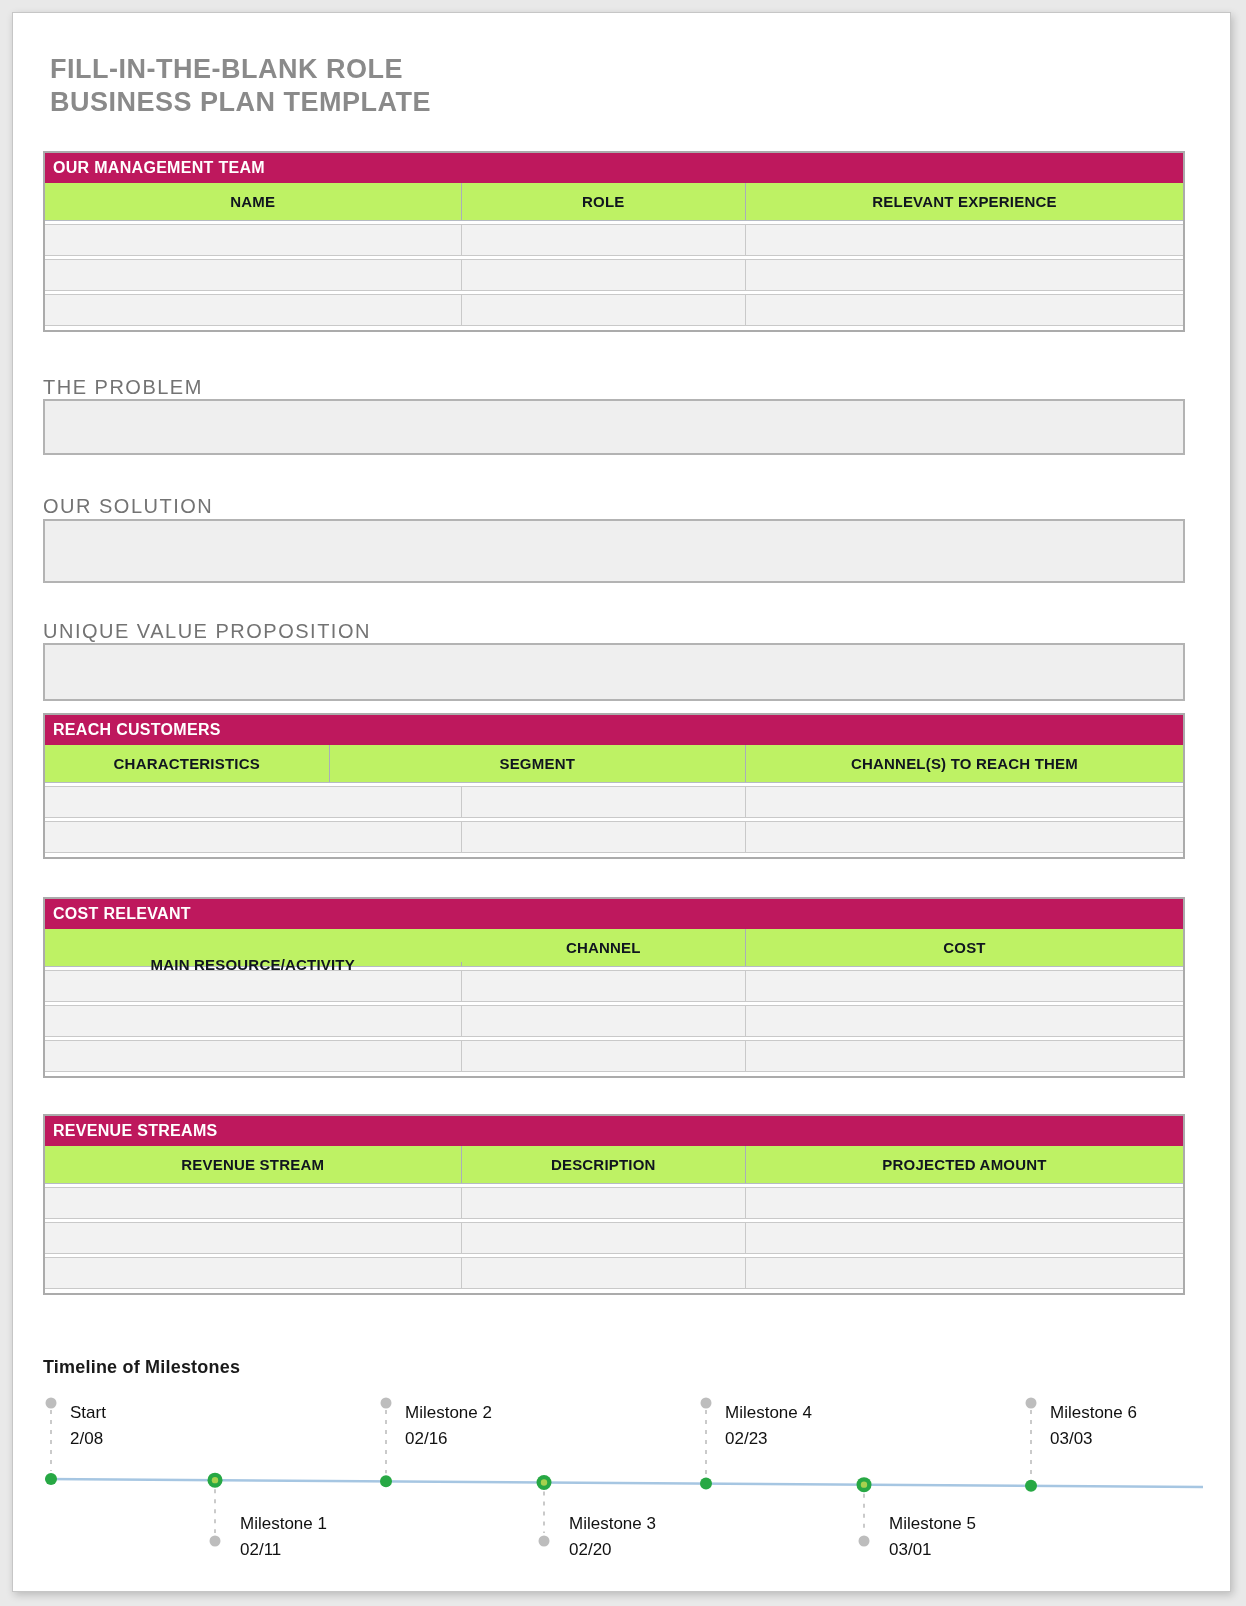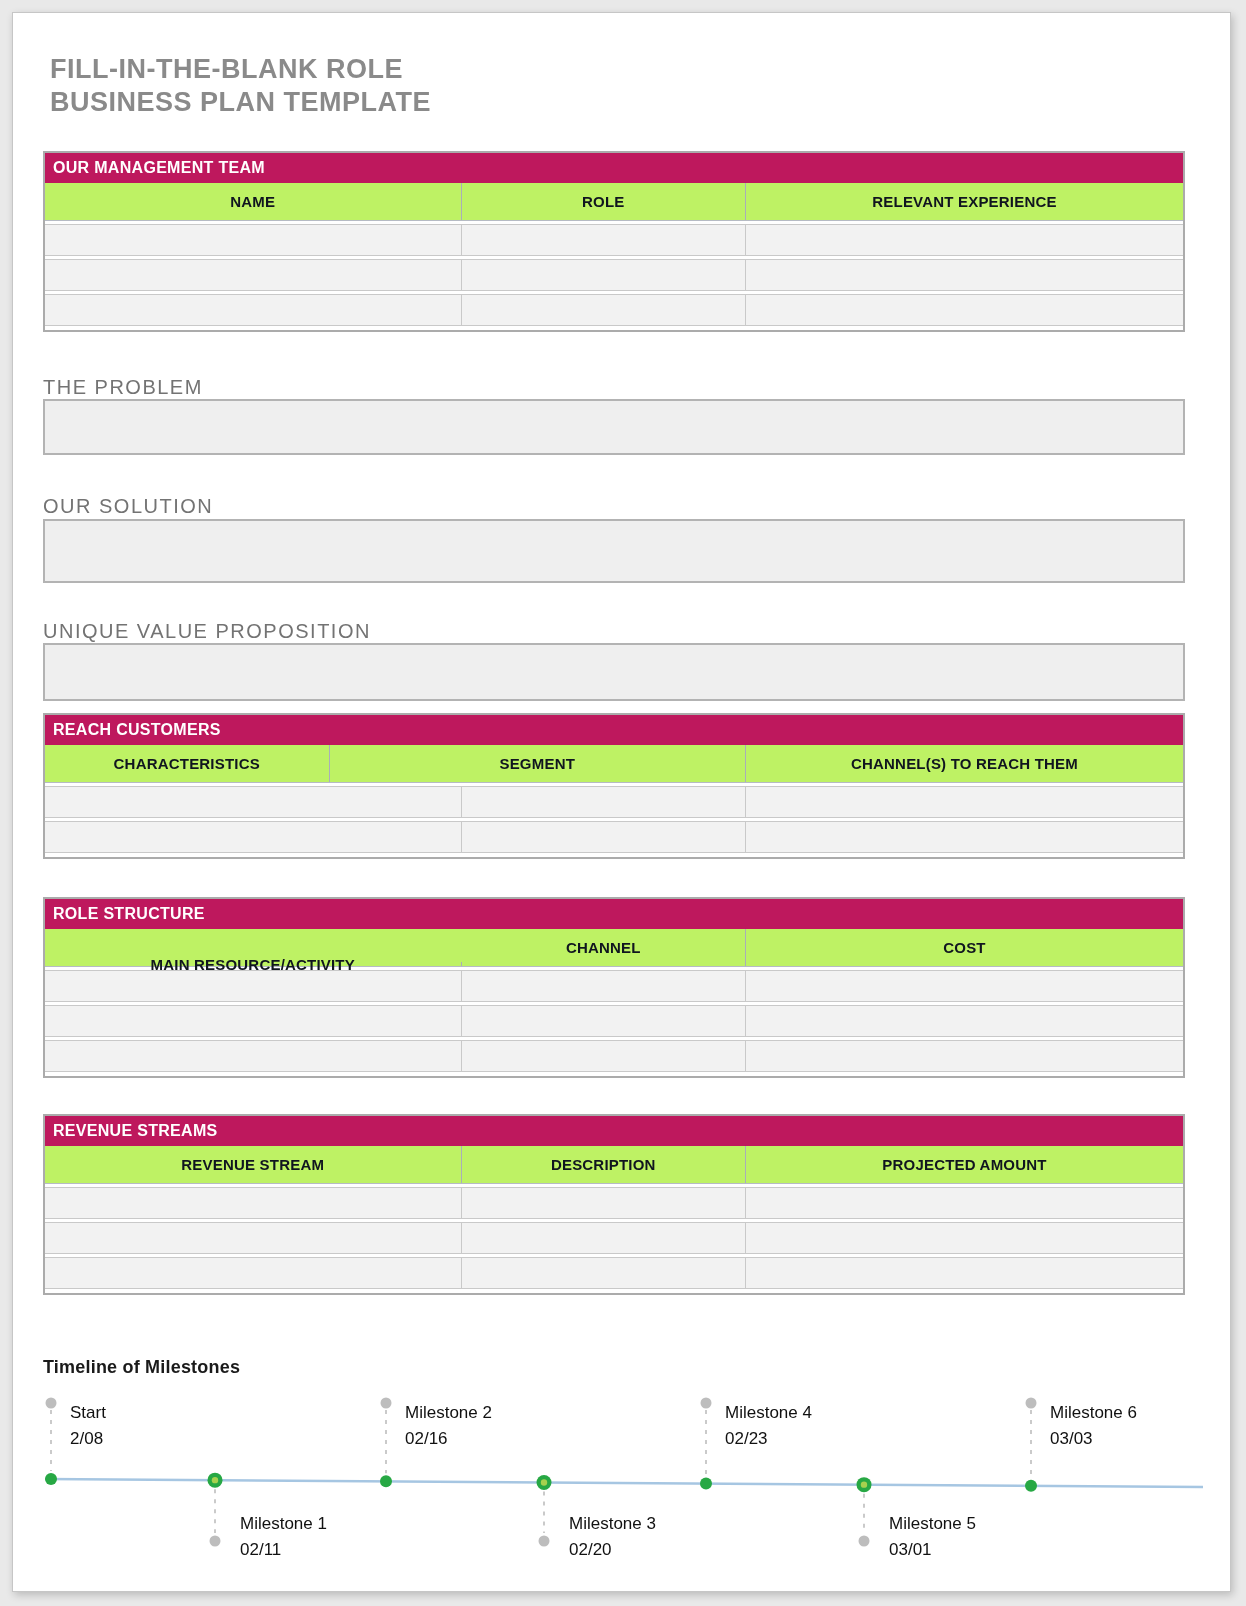--- a/index.html
+++ b/index.html
@@ -124,21 +124,21 @@
           <div class="tbl-cell" style="flex: 0 0 38.4%;"></div>
         </div>
         <div class="tbl-row">
           <div class="tbl-cell" style="flex: 0 0 36.6%;"></div>
           <div class="tbl-cell" style="flex: 0 0 25%;"></div>
           <div class="tbl-cell" style="flex: 0 0 38.4%;"></div>
         </div>
       </div>
     </div>
   <div class="tbl" id="tbl-2">
-      <div class="tbl-bar">ROLE STRUCTURE</div>
+      <div class="tbl-bar">COST RELEVANT</div>
       <div class="tbl-cols">
         <div class="tbl-col" style="flex: 0 0 36.6%; margin-top: 33px;">MAIN RESOURCE/ACTIVITY</div>
         <div class="tbl-col" style="flex: 0 0 25%;">CHANNEL</div>
         <div class="tbl-col" style="flex: 0 0 38.4%;">COST</div>
       </div>
       <div class="tbl-body">
         <div class="tbl-row">
           <div class="tbl-cell" style="flex: 0 0 36.6%;"></div>
           <div class="tbl-cell" style="flex: 0 0 25%;"></div>
           <div class="tbl-cell" style="flex: 0 0 38.4%;"></div>

